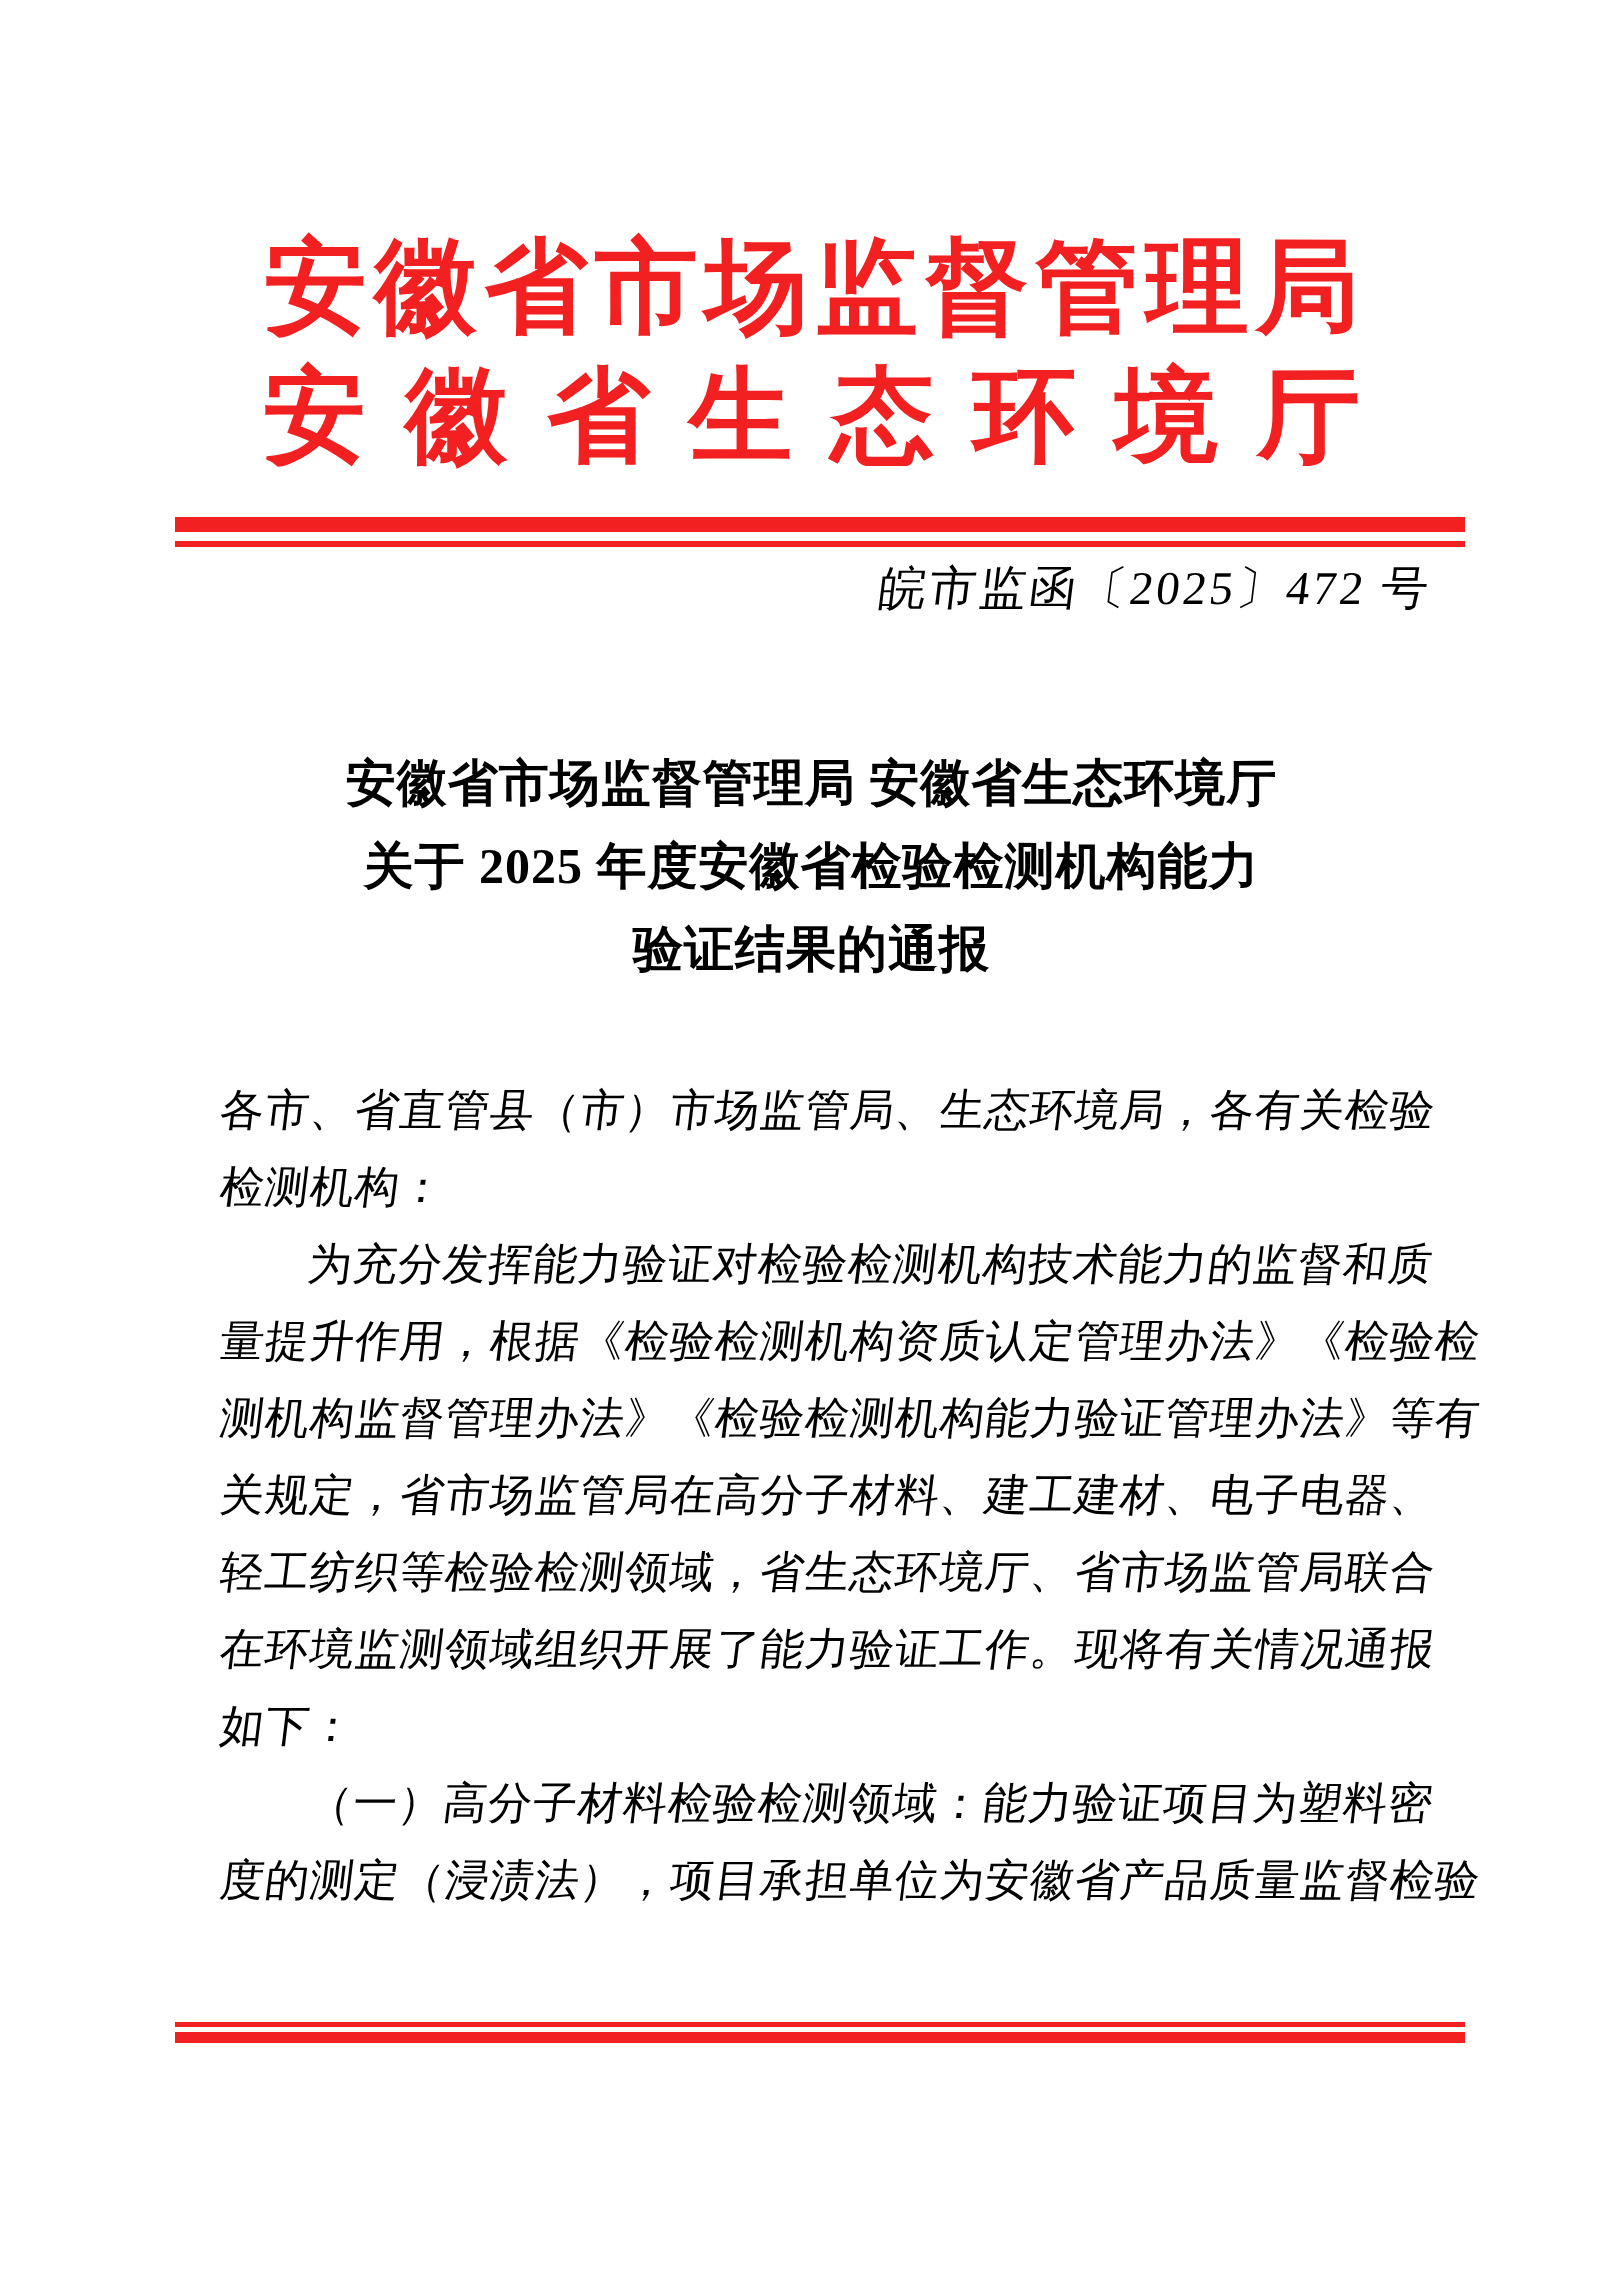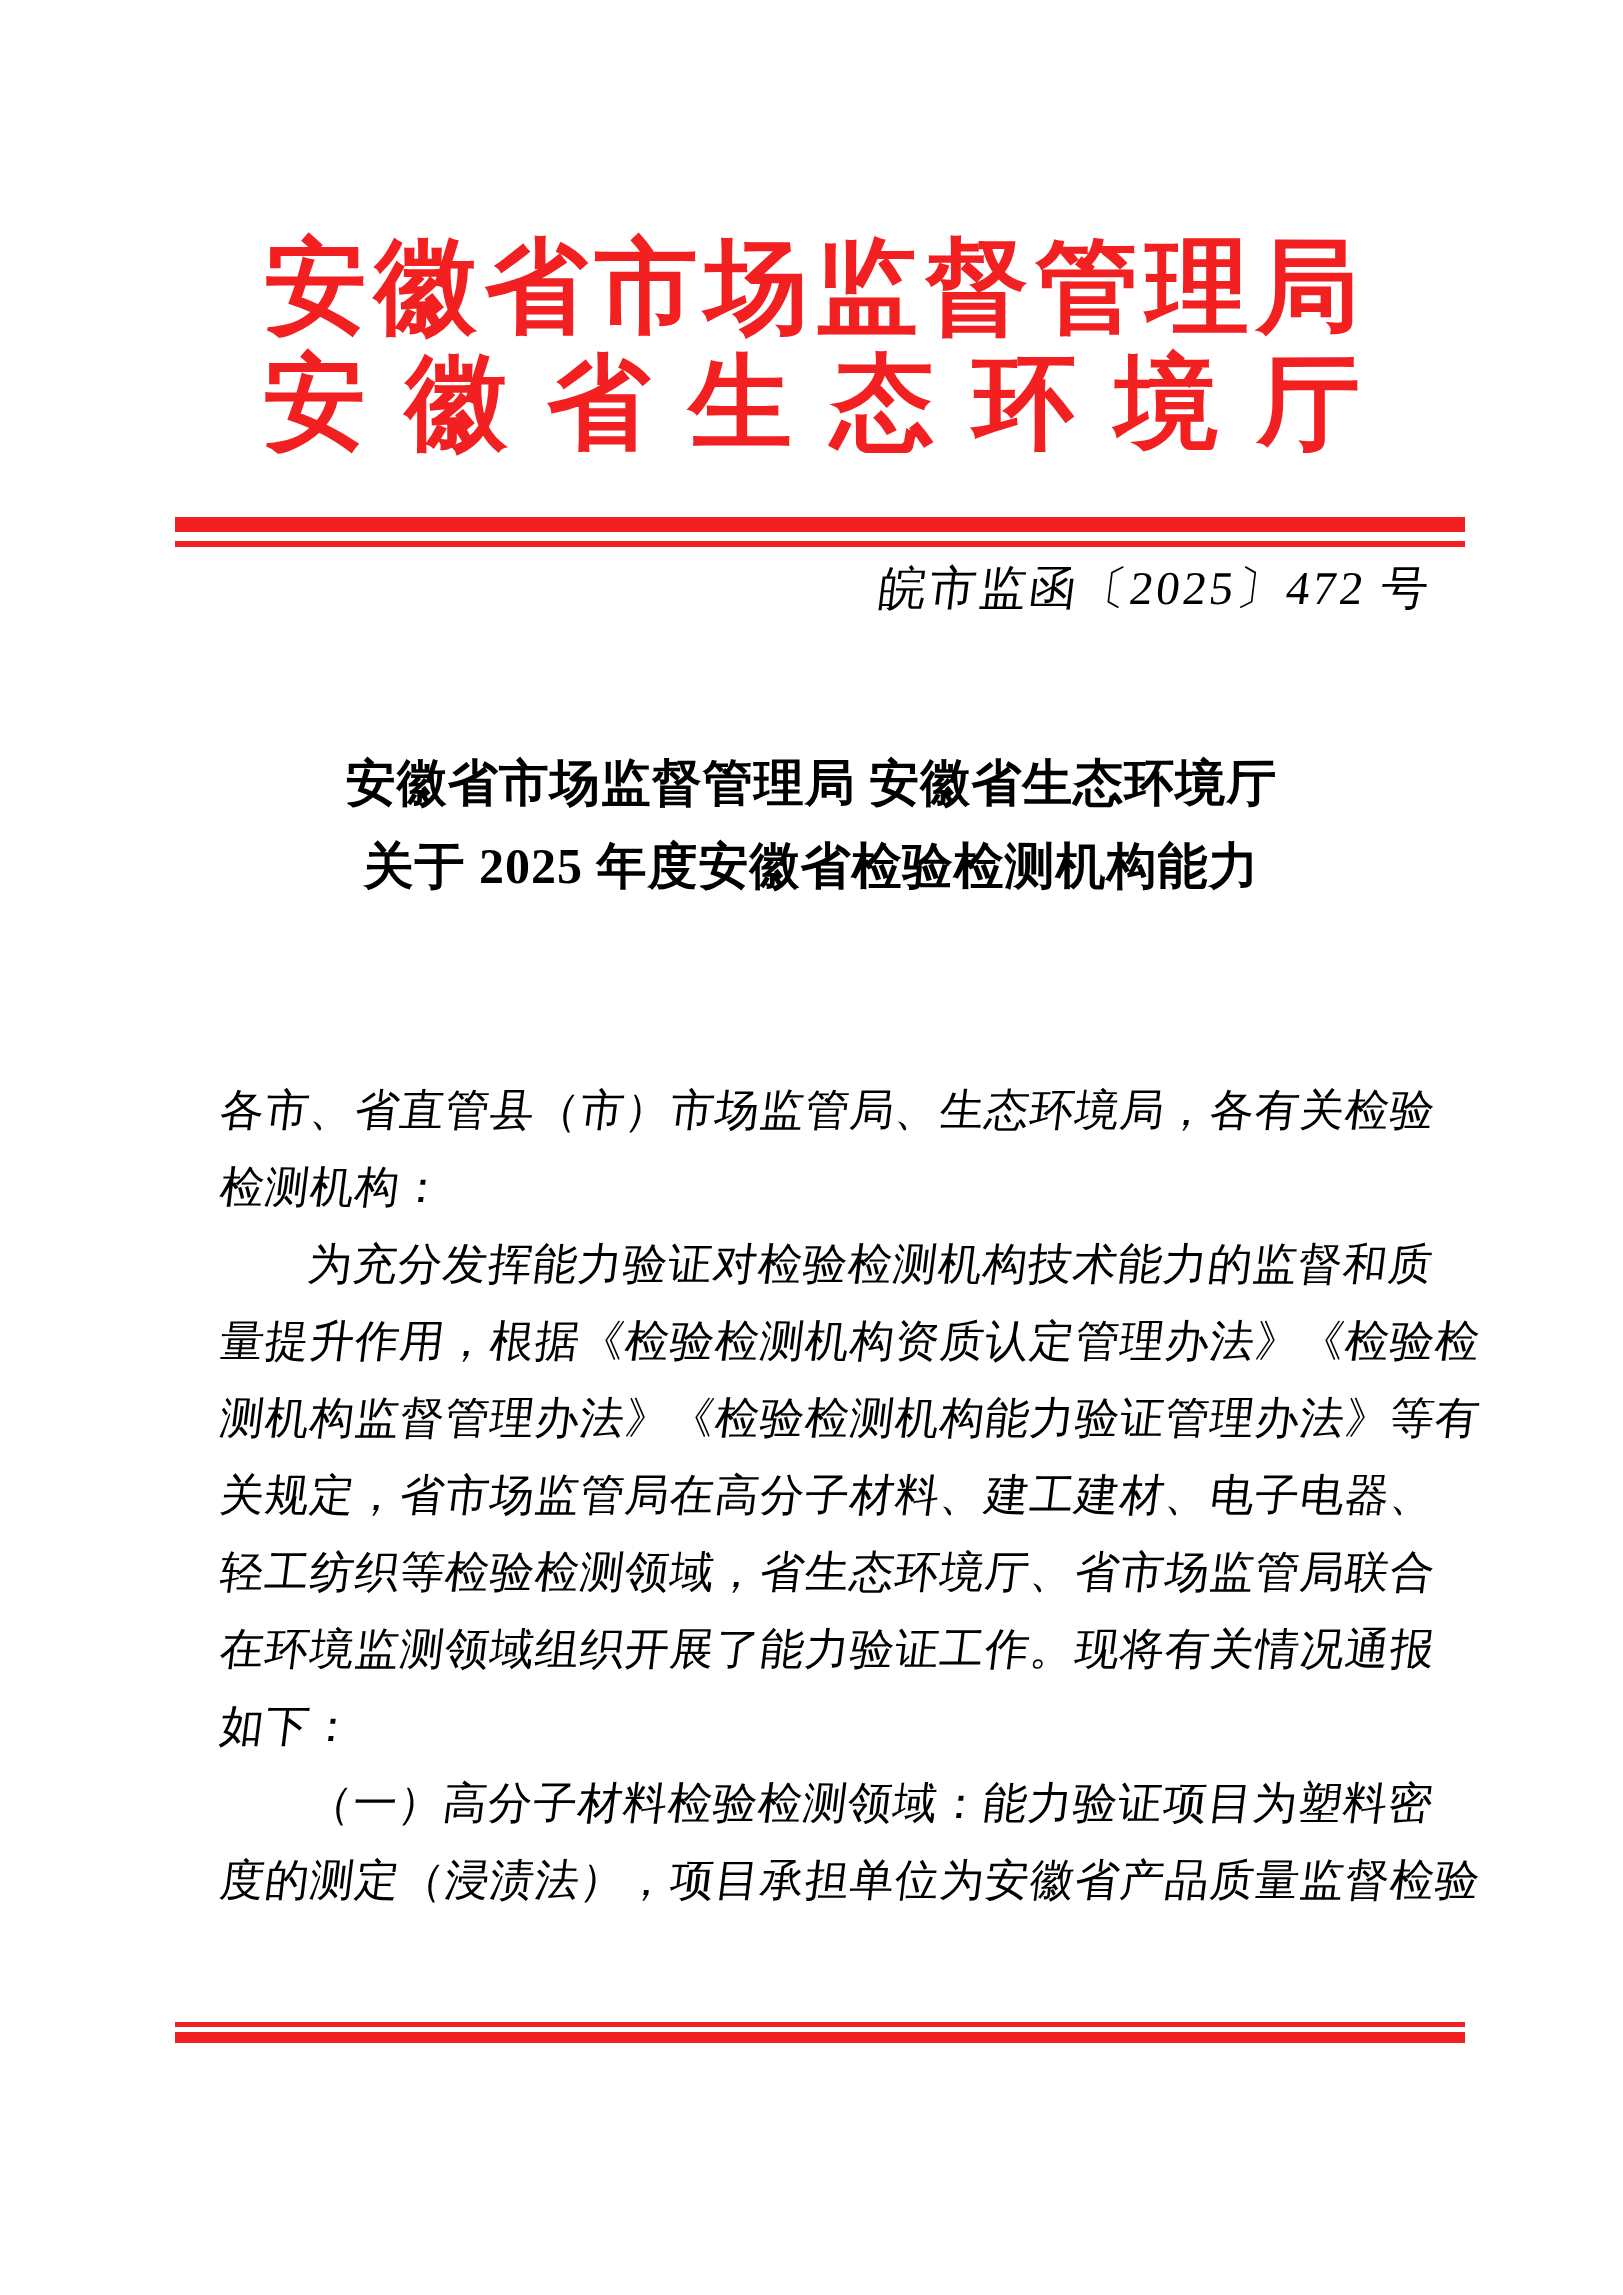--- a/index.html
+++ b/index.html
@@ -18,21 +18,21 @@
     position: absolute;
     left: 0;
     width: 100%;
     text-align: center;
     color: var(--red);
     font-weight: 700;
     white-space: nowrap;
     line-height: 1;
   }
   .lh1 { top: 236px; font-size: 103px; letter-spacing: 7.2px; text-indent: 7.2px; }
-  .lh2 { top: 352px; font-size: 103px; letter-spacing: 39px; text-indent: 39px; }
+  .lh2 { top: 372px; font-size: 103px; letter-spacing: 39px; text-indent: 39px; font-family: Liberation Mono, monospace; }
   
   .rule { position: absolute; left: 175px; width: 1290px; background: var(--red); }
   .rule-header-thick { top: 517px; height: 15.3px; }
   .rule-header-thin  { top: 541px; height: 5.6px; }
   .rule-footer-thin  { top: 2022px; height: 5.1px; }
   .rule-footer-thick { top: 2032px; height: 11.2px; }
   
   .doc-number {
     position: absolute;
     top: 560px;
@@ -90,20 +90,21 @@
   <div class="letterhead-line lh2">安徽省生态环境厅</div>
 
   <div class="rule rule-header-thick"></div>
   <div class="rule rule-header-thin"></div>
 
   <div class="doc-number">皖市监函〔2025〕472 号</div>
 
   <div class="title-block">
     <div class="title-line">安徽省市场监督管理局 安徽省生态环境厅</div>
     <div class="title-line">关于 2025 年度安徽省检验检测机构能力</div>
+    <div class="title-line">验证结果的通报</div>
   </div>
 
   <div class="body-block">
     <div class="body-line">各市、省直管县（市）市场监管局、生态环境局，各有关检验</div>
     <div class="body-line">检测机构：</div>
     <div class="body-line indent">为充分发挥能力验证对检验检测机构技术能力的监督和质</div>
     <div class="body-line">量提升作用，根据《检验检测机构资质认定管理办法》《检验检</div>
     <div class="body-line">测机构监督管理办法》《检验检测机构能力验证管理办法》等有</div>
     <div class="body-line">关规定，省市场监管局在高分子材料、建工建材、电子电器、</div>
     <div class="body-line">轻工纺织等检验检测领域，省生态环境厅、省市场监管局联合</div>

